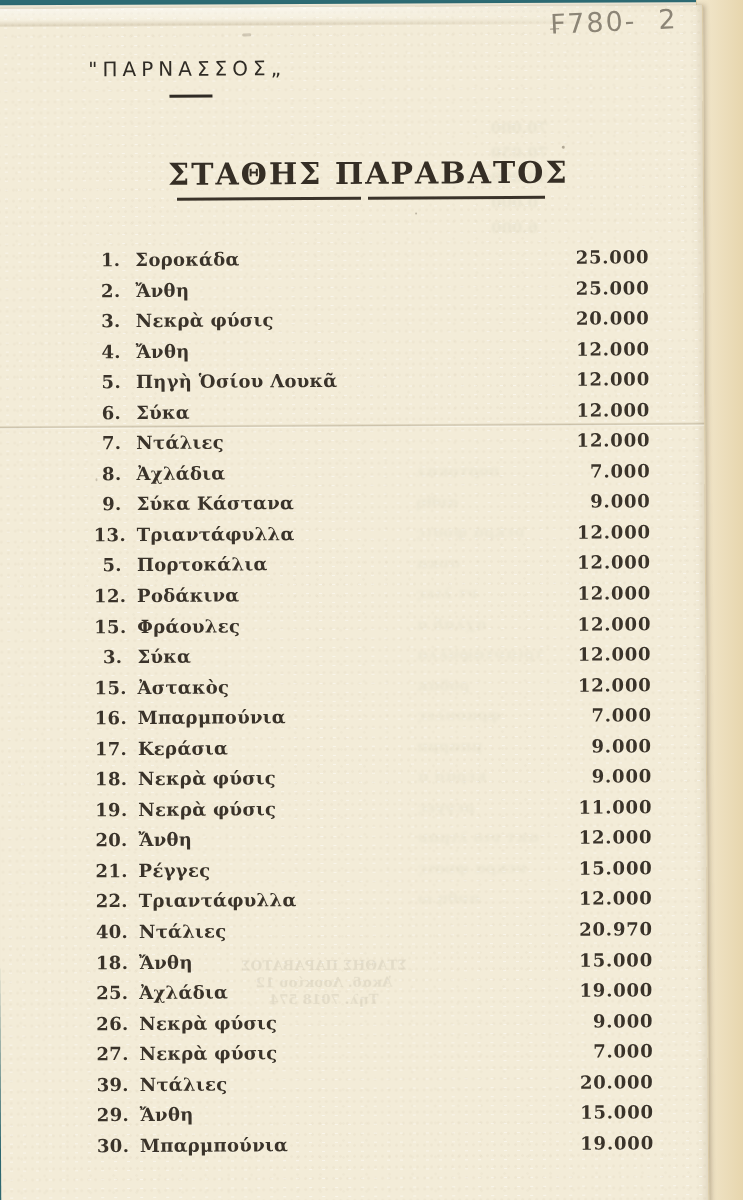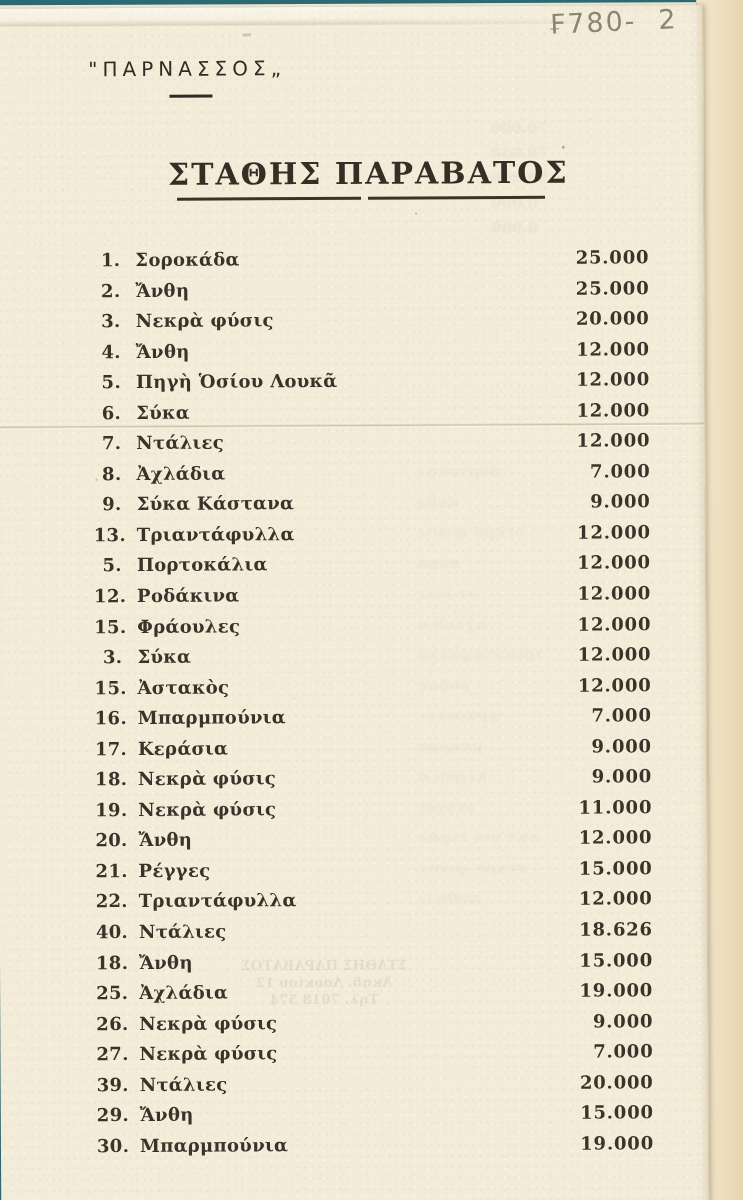--- a/index.html
+++ b/index.html
@@ -272,21 +272,21 @@
 
   <div class="row">
     <span class="num">22.</span>
     <span class="title">Τριαντάφυλλα</span>
     <span class="price">12.000</span>
   </div>
 
   <div class="row">
     <span class="num">40.</span>
     <span class="title">Ντάλιες</span>
-    <span class="price">18.626</span>
+    <span class="price">20.970</span>
   </div>
 
   <div class="row">
     <span class="num">18.</span>
     <span class="title">Ἄνθη</span>
     <span class="price">15.000</span>
   </div>
 
   <div class="row">
     <span class="num">25.</span>

